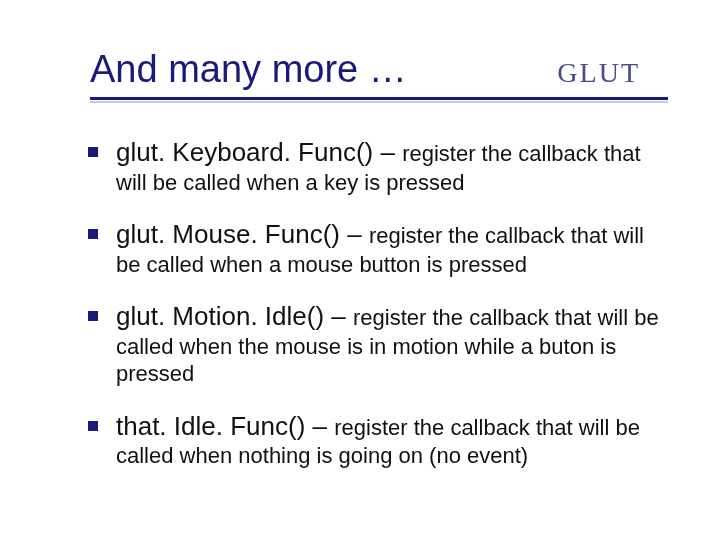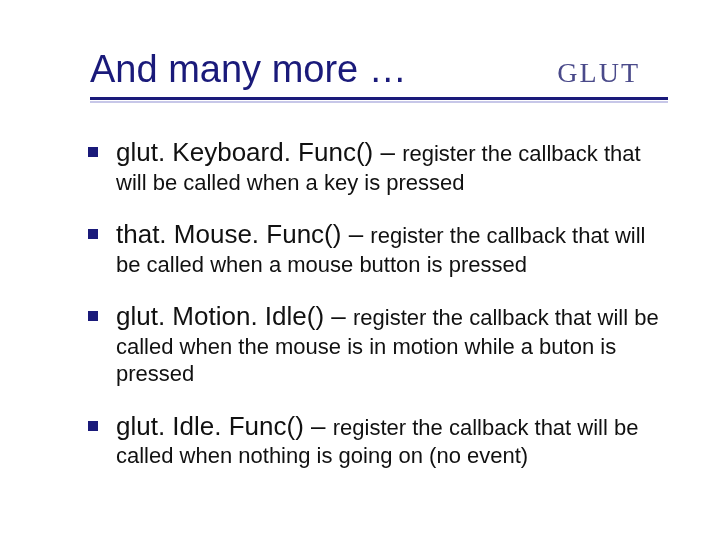--- a/index.html
+++ b/index.html
@@ -91,32 +91,32 @@
     <div class="item">
       <div class="bullet"></div>
       <div class="body">
         <span class="func">glut. Keyboard. Func() – </span><span>register the callback that will be called when a key is pressed</span>
       </div>
     </div>
 
     <div class="item">
       <div class="bullet"></div>
       <div class="body">
-        <span class="func">that. Mouse. Func() – </span><span>register the callback that will be called when a mouse button is pressed</span>
+        <span class="func">glut. Mouse. Func() – </span><span>register the callback that will be called when a mouse button is pressed</span>
       </div>
     </div>
 
     <div class="item">
       <div class="bullet"></div>
       <div class="body">
         <span class="func">glut. Motion. Idle() – </span><span>register the callback that will be called when the mouse is in motion while a buton is pressed</span>
       </div>
     </div>
 
     <div class="item">
       <div class="bullet"></div>
       <div class="body">
-        <span class="func">glut. Idle. Func() – </span><span>register the callback that will be called when nothing is going on (no event)</span>
+        <span class="func">that. Idle. Func() – </span><span>register the callback that will be called when nothing is going on (no event)</span>
       </div>
     </div>
 
   </div>
 </div>
 
 </body></html>

